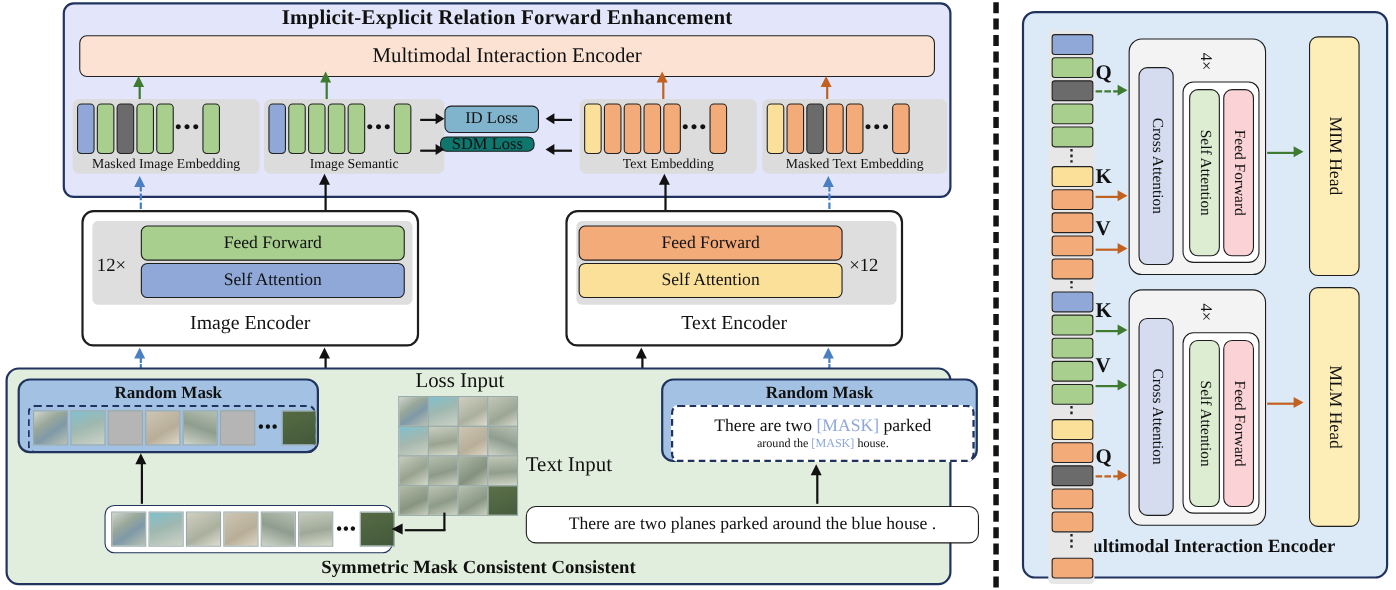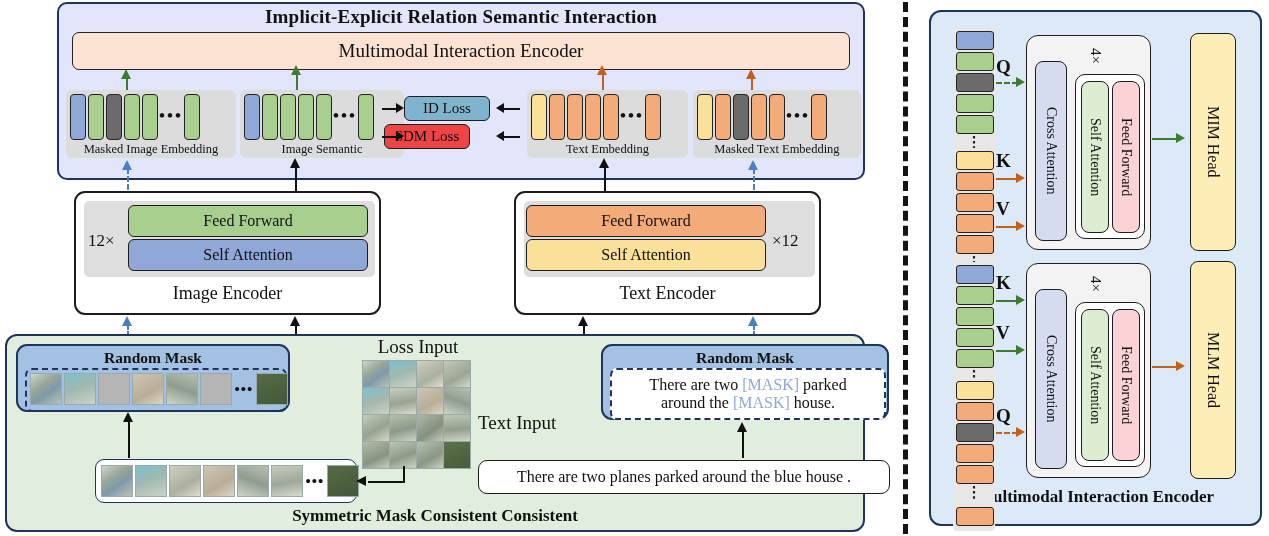--- a/index.html
+++ b/index.html
@@ -40,21 +40,21 @@
   .tok.yellow{background:#fbe09a;}
   .tok.orange{background:#f4ab7a;}
   .dots{width:22px;height:44px;display:flex;align-items:center;justify-content:center;
         letter-spacing:2px;font-size:17px;line-height:6px;color:#111;font-weight:bold;}
   .emb-cap{position:absolute;bottom:1px;left:0;width:100%;text-align:center;font-size:12.5px;}
 
   
   .loss{border:1.6px solid #1d1d1d;border-radius:6px;display:flex;align-items:center;
         justify-content:center;font-size:15px;}
   #id-loss{left:404px;top:96px;width:86px;height:25px;background:#80b4cd;}
-  #sdm-loss{left:384px;top:124px;width:86px;height:25px;background:#ef4444;}
+  #sdm-loss{left:400px;top:124px;width:86px;height:14px;background:#0f766e;}
 
   
   .encoder{background:#ffffff;border:2px solid #1d1d1d;border-radius:11px;}
   .enc-inner{position:absolute;background:#dedede;border-radius:5px;}
   .enc-blk{border:1.6px solid #1d1d1d;border-radius:6px;display:flex;
      align-items:center;justify-content:center;font-size:16px;}
   .enc-cap{position:absolute;width:100%;text-align:center;font-size:18px;}
 
   
   .rmask{background:#a3c2e3;border:2.2px solid #20335e;border-radius:11px;}
@@ -100,21 +100,21 @@
      border-right:5.5px solid transparent;}
   .ah-right{position:absolute;width:0;height:0;border-top:5px solid transparent;
      border-bottom:5px solid transparent;}
   .ah-left{position:absolute;width:0;height:0;border-top:5px solid transparent;
      border-bottom:5px solid transparent;}
 </style>
 </head>
 <body>
 
 <div class="abs" id="outer-left"></div>
-<div class="abs" id="title-iers">Implicit-Explicit Relation Semantic Interaction</div>
+<div class="abs" id="title-iers">Implicit-Explicit Relation Forward Enhancement</div>
 <div class="abs" id="mie-bar">
   <span>Multimodal Interaction Encoder</span>
 </div>
 
 <div class="abs emb-group" id="emb0" style="left:66px;top:90px;width:170px;height:68px;">
   <div class="emb-row">
     <div class="tok blue"></div>
     <div class="tok green"></div>
     <div class="tok gray"></div>
     <div class="tok green"></div>
@@ -291,21 +291,21 @@
 <div class="abs hline" style="left:368px;top:481px;width:37px;"></div>
 <div class="abs ah-left" style="left:356px;top:476px;border-right:10px solid #111;"></div>
 
 <div class="abs rmask" style="left:601px;top:344px;width:288px;height:76px;">
   <div class="rmask-title" style="top:3px;">Random Mask</div>
   <div class="rmask-inner" style="left:7px;top:22px;width:272px;height:48px;background:#fff;
        display:flex;flex-direction:column;align-items:center;justify-content:center;">
     <div style="font-size:16px;white-space:nowrap;">
       <span>There are two </span><span class="mask-tok">[MASK]</span><span> parked</span>
     </div>
-    <div style="font-size:16px;white-space:nowrap;">
+    <div style="font-size:11px;white-space:nowrap;">
       <span>around the </span><span class="mask-tok">[MASK]</span><span> house.</span>
     </div>
   </div>
 </div>
 
 <div class="abs" style="left:478px;top:412px;width:110px;font-size:19px;">Text Input</div>
 <div class="abs tbox" style="left:478px;top:460px;width:412px;height:34px;">
   <span>There are two planes parked around the blue house .</span>
 </div>
 

